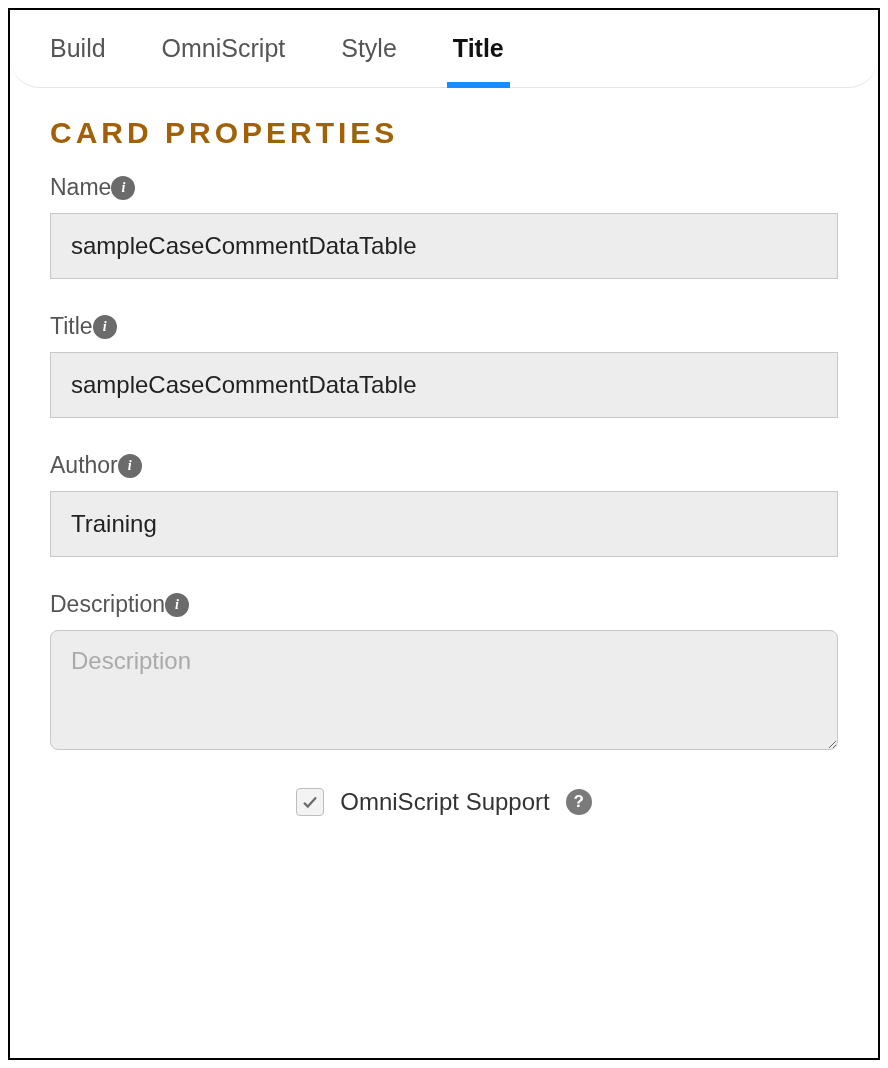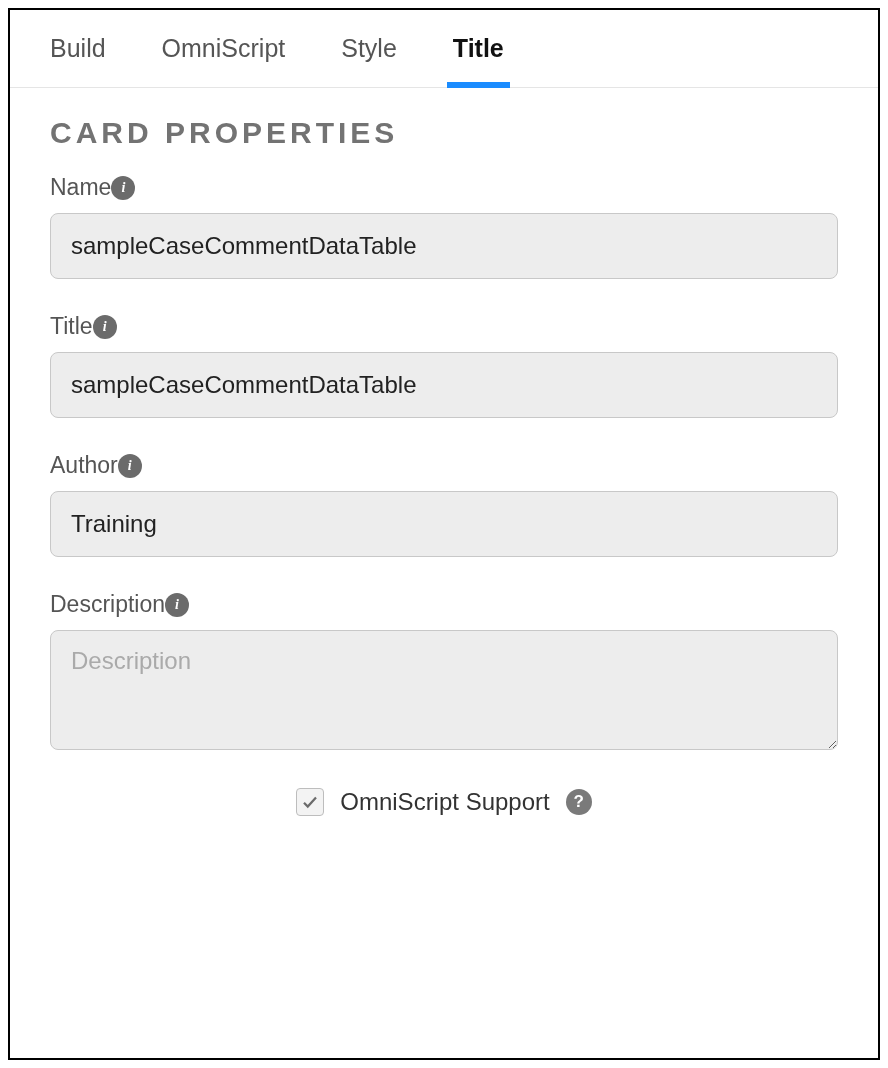--- a/index.html
+++ b/index.html
@@ -19,20 +19,21 @@
     background: #fff;
     overflow: hidden;
   }
   .tabs {
     display: flex;
     align-items: center;
     gap: 56px;
     padding: 24px 40px 0 40px;
     border-bottom: 1px solid #e5e5e5;
     position: relative;
+    border-radius: 30px;
   }
   .tab {
     font-size: 25px;
     color: #555;
     padding-bottom: 24px;
     cursor: pointer;
     position: relative;
   }
   .tab.active {
     font-weight: 700;
@@ -47,21 +48,21 @@
     height: 6px;
     background: #1a8cff;
   }
   .content {
     padding: 28px 40px;
   }
   .section-title {
     font-size: 30px;
     font-weight: 800;
     letter-spacing: 4px;
-    color: #737373;
+    color: #a16207;
     margin-bottom: 24px;
   }
   .field {
     margin-bottom: 34px;
   }
   .field-label-row {
     display: flex;
     align-items: center;
     margin-bottom: 12px;
   }
@@ -94,21 +95,21 @@
     align-items: center;
     justify-content: center;
     font-size: 17px;
     font-weight: 700;
     cursor: pointer;
   }
   .text-input {
     width: 100%;
     background: #ededed;
     border: 1px solid #c8c8c8;
-    border-radius: 8px;
+    border-radius: 0;
     padding: 18px 20px;
     font-size: 24px;
     color: #222;
     font-family: inherit;
   }
   .text-input::placeholder {
     color: #aaa;
   }
   .textarea-input {
     width: 100%;

